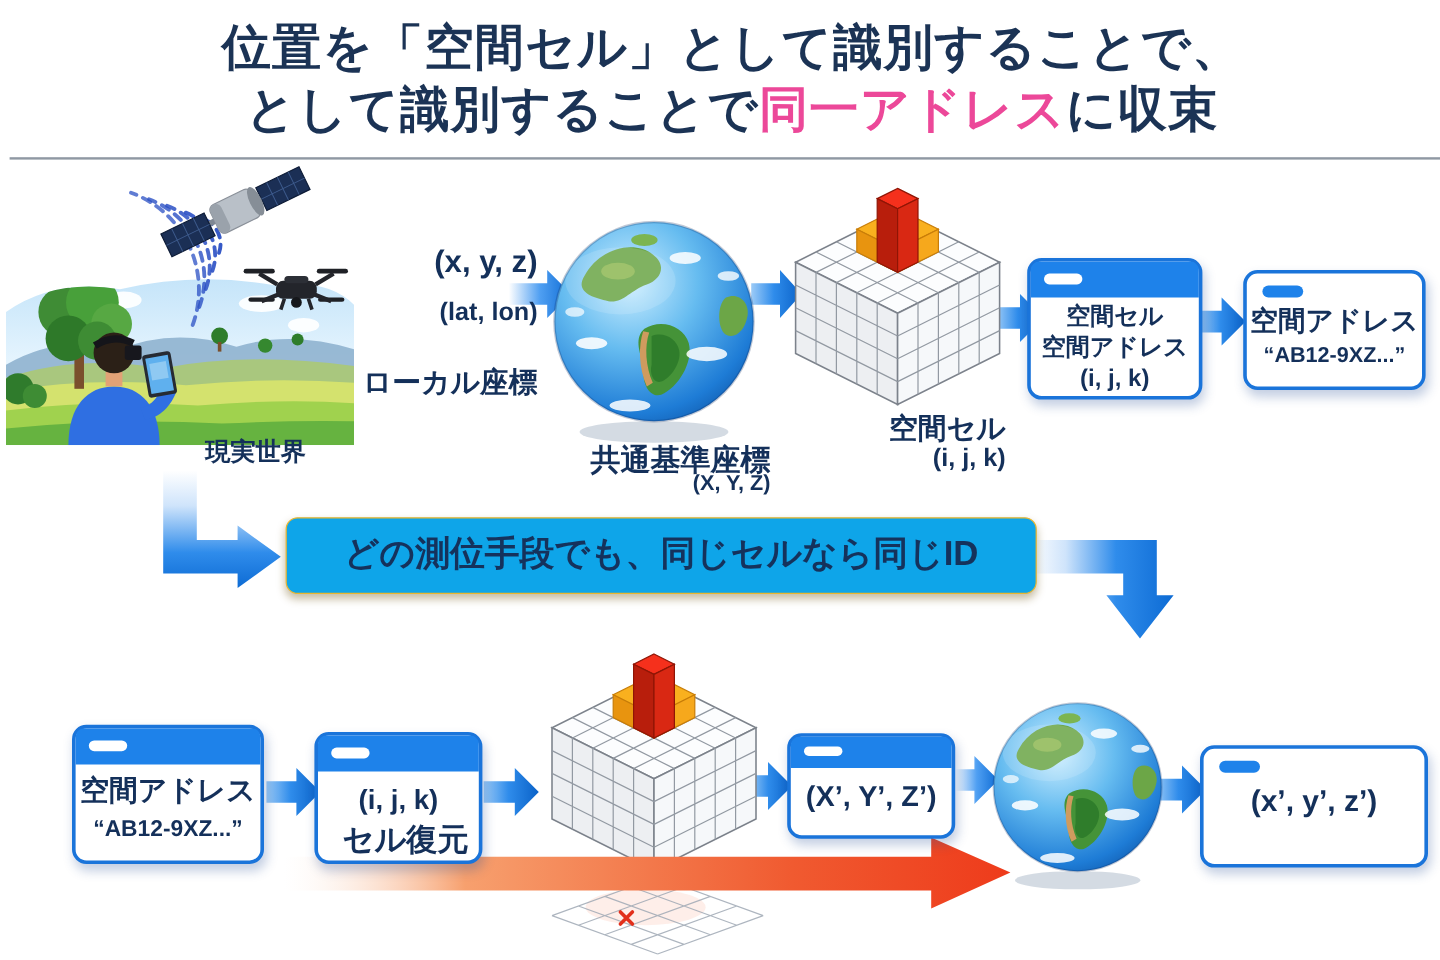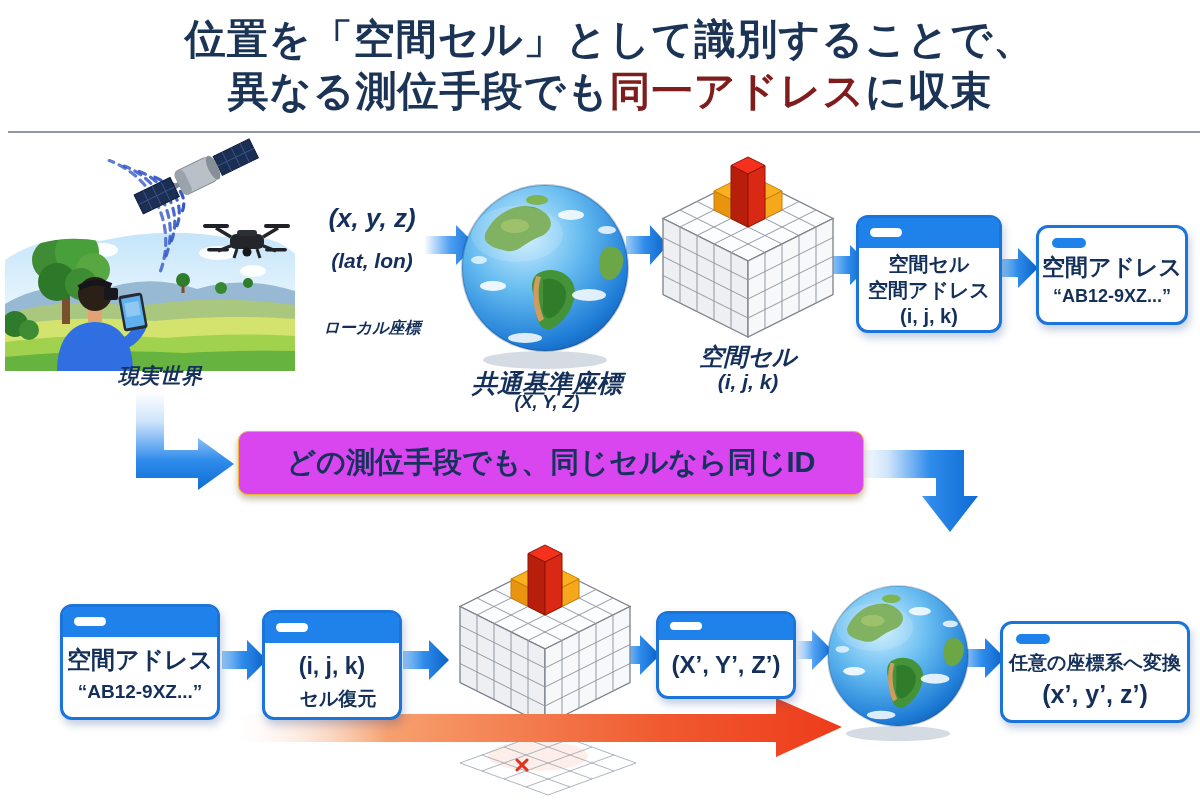--- a/index.html
+++ b/index.html
@@ -1,45 +1,45 @@
 <!DOCTYPE html>
 <html lang="ja"><head>
 <meta charset="utf-8">
 <style>
   html,body{margin:0;padding:0;background:#fff;}
   body{width:1200px;height:800px;position:relative;overflow:hidden;
        font-family:"Liberation Sans","DejaVu Sans",sans-serif;font-weight:bold;color:#16335c;}
   .abs{position:absolute;padding-left:10px;}
-  .ctr{text-align:center;font-style:italic;}
+  .ctr{text-align:right;}
   
   .title-line{left:0;width:1200px;text-align:center;font-size:41px;letter-spacing:1px;color:#1b3355;}
-  .red{color:#7f1d1d;}
+  .red{color:#ec4899;}
   .divider{left:8px;top:131px;width:1184px;height:2px;background:#8f98a3;}
   
   .lbl{color:#14305a;}
   
   .card{position:absolute;background:#fff;border:3px solid #1a74da;border-radius:12px;
         box-shadow:2px 5px 9px rgba(40,80,150,.28);box-sizing:border-box;z-index:3;}
   .card-header{height:30px;background:#1e82ea;border-radius:7px 7px 0 0;position:relative;}
   .card-header.small{height:26px;}
   .dash-w{position:absolute;left:11px;top:10px;width:32px;height:9px;background:#fff;border-radius:5px;}
   .dash-b{position:absolute;left:13px;top:10px;width:34px;height:10px;background:#1e82ea;border-radius:5px;}
   .card-body{text-align:center;color:#14305a;}
   
-  .banner{position:absolute;left:238px;top:431px;width:624px;height:62px;background:#d946ef;
+  .banner{position:absolute;left:238px;top:431px;width:624px;height:62px;background:#0ea5e9;
           border:1px solid #eab62f;border-radius:10px;box-shadow:0 4px 7px rgba(110,85,20,.4);
           text-align:center;font-size:29px;line-height:60px;color:#15325c;z-index:3;}
   svg.overlay{position:absolute;left:0;top:0;z-index:1;}
   .txt{position:absolute;z-index:2;}
 </style>
 </head>
 <body>
 
 <div class="abs title-line" style="top:12px;">位置を「空間セル」として識別することで、</div>
-<div class="abs title-line" style="top:64px;"><span>異なる測位手段でも</span><span class="red">同一アドレス</span><span>に収束</span></div>
+<div class="abs title-line" style="top:64px;"><span>として識別することで</span><span class="red">同一アドレス</span><span>に収束</span></div>
 <div class="abs divider"></div>
 
 <svg class="overlay" width="1200" height="800" viewBox="0 0 1200 800">
   <defs>
     <linearGradient id="gSky" x1="0" y1="0" x2="0" y2="1">
       <stop offset="0" stop-color="#c2e3f9"></stop>
         <stop offset="1" stop-color="#edf8ff"></stop>
     </linearGradient>
     <linearGradient id="gFadeH" x1="0" y1="0" x2="1" y2="0">
       <stop offset="0" stop-color="#ffffff"></stop>
@@ -220,21 +220,21 @@
     <path d="M-31,29 L-21,39 M-31,39 L-21,29" stroke="#e2301c" stroke-width="3" stroke-linecap="round"></path>
   </g>
   <use href="#cubeDef" transform="translate(545,564)"></use>
   <use href="#globeDef" transform="translate(898,656) scale(0.843)"></use>
   <polygon points="236,714 776,714 776,698 842,727 776,757 776,742 236,742" fill="url(#gRed)"></polygon>
 </svg>
 
 <div class="txt lbl ctr" style="left:65px;top:362px;width:190px;font-size:21px;">現実世界</div>
 <div class="txt lbl ctr" style="left:296px;top:203px;width:152px;font-size:26px;">(x, y, z)</div>
 <div class="txt lbl ctr" style="left:296px;top:249px;width:152px;font-size:21px;">(lat, lon)</div>
-<div class="txt lbl ctr" style="left:296px;top:318px;width:152px;font-size:16px;">ローカル座標</div>
+<div class="txt lbl ctr" style="left:296px;top:303px;width:152px;font-size:24px;">ローカル座標</div>
 <div class="txt lbl ctr" style="left:452px;top:367px;width:190px;font-size:25px;">共通基準座標</div>
 <div class="txt lbl ctr" style="left:452px;top:392px;width:190px;font-size:18px;">(X, Y, Z)</div>
 <div class="txt lbl ctr" style="left:658px;top:341px;width:180px;font-size:24px;">空間セル</div>
 <div class="txt lbl ctr" style="left:658px;top:370px;width:180px;font-size:21px;">(i, j, k)</div>
 
 <div class="card" style="left:856px;top:215px;width:146px;height:118px;">
   <div class="card-header">
       <div class="dash-w"></div>
     </div>
   <div class="card-body" style="padding-top:3px;font-size:20px;line-height:26px;">
@@ -263,30 +263,29 @@
     <div style="font-size:19px;line-height:30px;">“AB12-9XZ...”</div>
   </div>
 </div>
 
 <div class="card" style="left:262px;top:610px;width:140px;height:110px;">
   <div class="card-header">
       <div class="dash-w"></div>
     </div>
   <div class="card-body" style="padding-top:4px;">
     <div style="font-size:23px;line-height:38px;">(i, j, k)</div>
-    <div style="font-size:19px;line-height:28px;margin-left:12px;">セル復元</div>
+    <div style="font-size:26px;line-height:28px;margin-left:12px;">セル復元</div>
   </div>
 </div>
 
 <div class="card" style="left:656px;top:611px;width:140px;height:88px;">
   <div class="card-header small">
       <div class="dash-w" style="top:8px;height:8px;"></div>
     </div>
   <div class="card-body" style="font-size:24px;line-height:50px;">(X’, Y’, Z’)</div>
 </div>
 
 <div class="card" style="left:1000px;top:621px;width:190px;height:102px;">
   <div class="dash-b"></div>
   <div class="card-body" style="padding-top:26px;">
-    <div style="font-size:19px;line-height:26px;">任意の座標系へ変換</div>
     <div style="font-size:25px;line-height:36px;">(x’, y’, z’)</div>
   </div>
 </div>
 
 </body></html>

